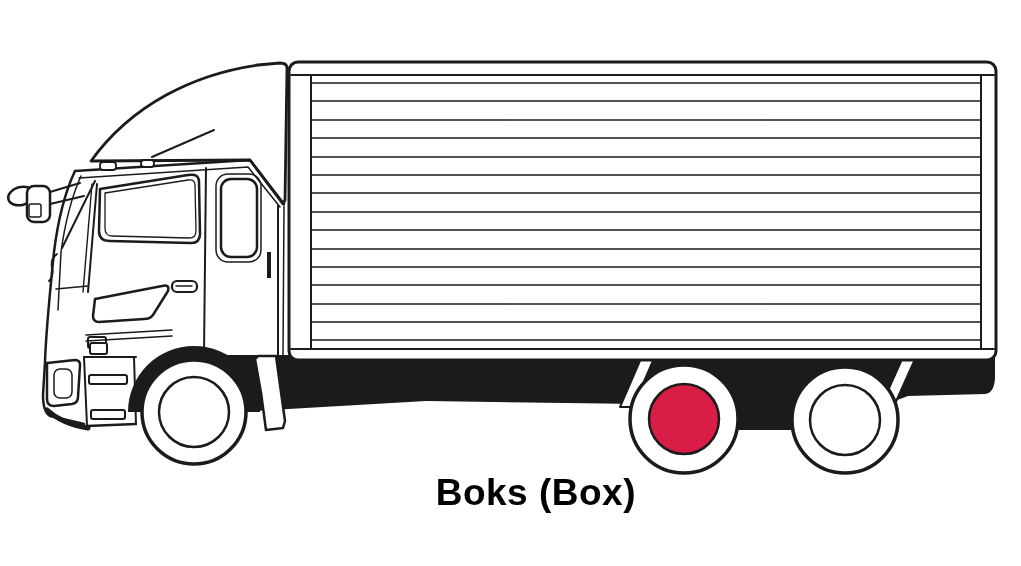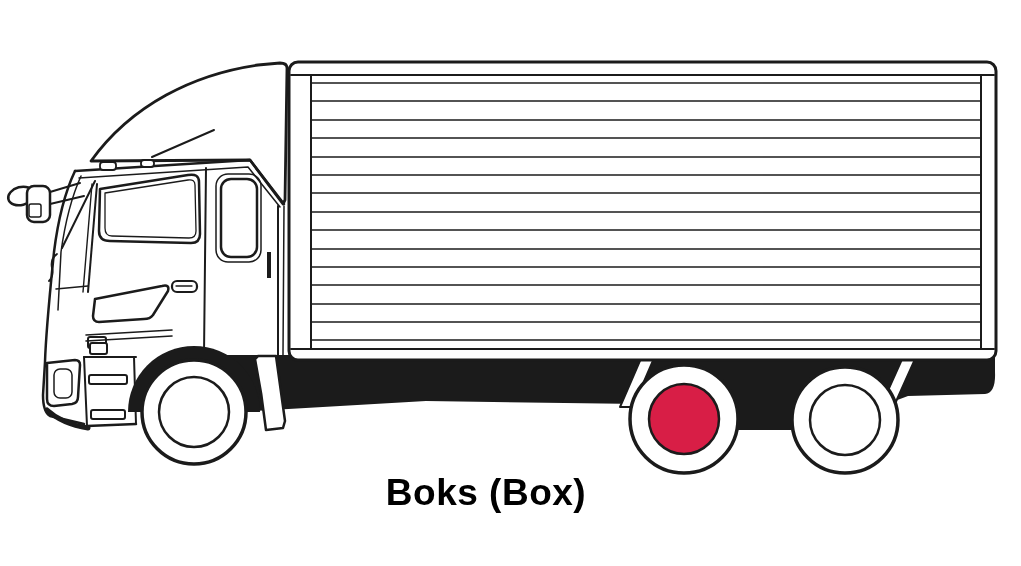--- a/index.html
+++ b/index.html
@@ -2,21 +2,21 @@
 <html style="--line: #1B1B1B; --bg: #FFFFFF;"><head>
 <meta charset="utf-8">
 <style>
   html,body{margin:0;padding:0;background:#fff;}
   #stage{position:relative;width:1021px;height:566px;background:var(--bg,#fff);overflow:hidden;
          font-family:"Liberation Sans",sans-serif;}
   svg{position:absolute;left:0;top:0;}
   .ln{stroke:var(--line,#1b1b1b);fill:none;stroke-linecap:round;stroke-linejoin:round;}
   .fw{stroke:var(--line,#1b1b1b);fill:#fff;stroke-linecap:round;stroke-linejoin:round;}
   .blk{fill:var(--line,#1b1b1b);stroke:none;}
-  #caption{position:absolute;left:336px;top:472px;width:300px;text-align:center;
+  #caption{position:absolute;left:336px;top:472px;width:300px;text-align:right;
            font-size:37px;font-weight:700;color:#000;letter-spacing:0.5px;white-space:nowrap;}
 </style>
 </head>
 <body>
 
 <div id="stage">
   <svg width="1021" height="566" viewBox="0 0 1021 566">
 
     <g>
       <path class="blk" d="M 210,355 L 995,355 L 995,372 Q 996,393 985,394

